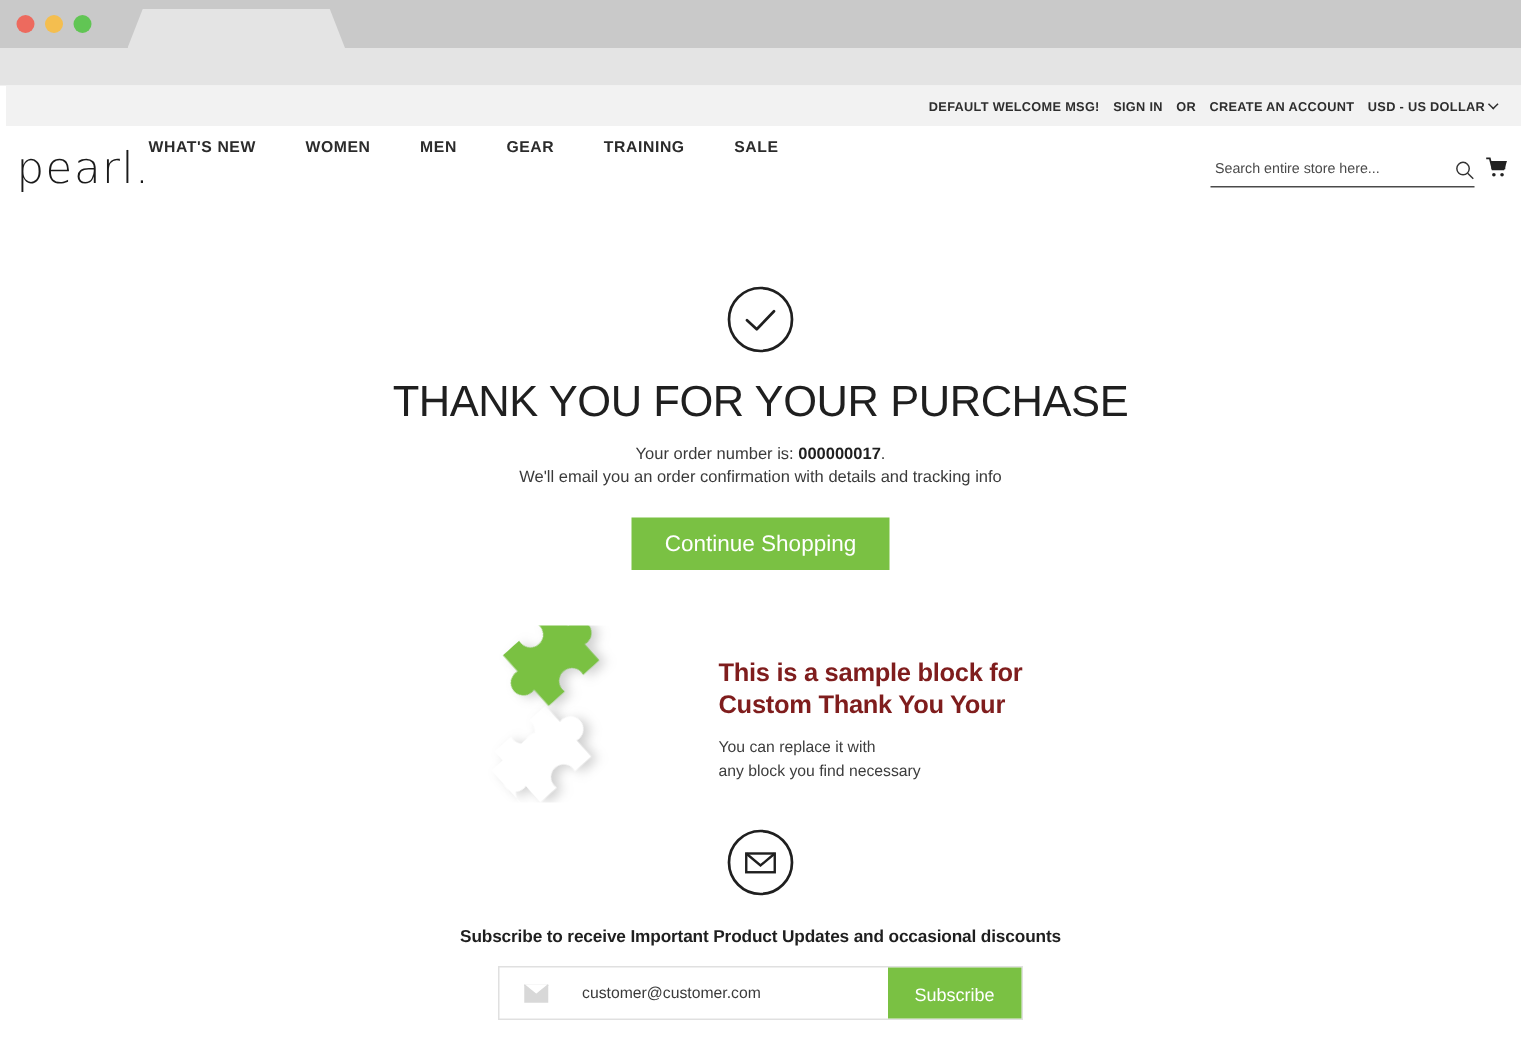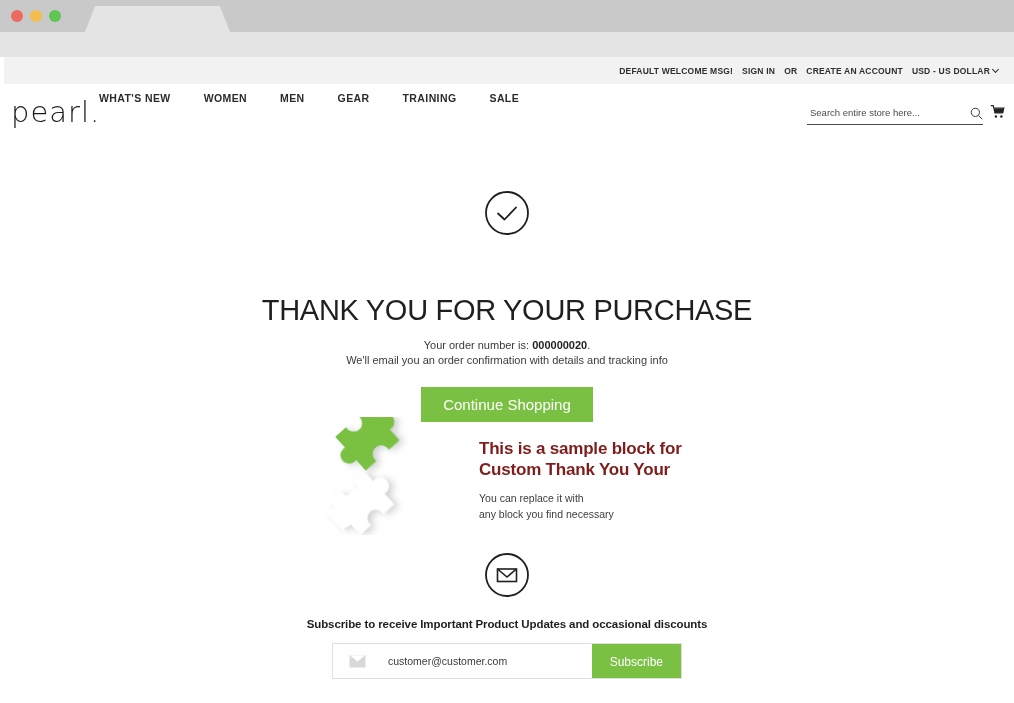--- a/index.html
+++ b/index.html
@@ -111,21 +111,20 @@
     position: absolute; left: 0; top: 190px;
     width: 1014px; text-align: center;
   }
   .check-circle {
     width: 46px; height: 46px; margin: 0 auto 12px;
   }
   .ty-title {
     font-size: 29px; font-weight: normal; letter-spacing: -0.3px;
     color: #1f1f1f; line-height: 1.05;
     font-family: "Liberation Sans", sans-serif;
-    margin-top: 43px;
   }
   .ty-line {
     font-size: 11px; color: #3a3a3a; margin-top: 13px; line-height: 1.35;
   }
   .ty-line2 { font-size: 11px; color: #3a3a3a; line-height: 1.35; }
   .ty-order { font-weight: bold; color: #1f1f1f; }
 
   .btn-continue {
     display: inline-block; margin-top: 19px;
     background: #7ac143; color: #ffffff;
@@ -239,21 +238,21 @@
 
 <div class="thankyou">
   <svg class="check-circle" viewBox="0 0 46 46">
     <circle cx="23" cy="23" r="21" fill="none" stroke="#1f1f1f" stroke-width="1.8"></circle>
     <polyline points="14,23.5 20.5,29.5 32,17.5" fill="none" stroke="#1f1f1f" stroke-width="1.8" stroke-linecap="round" stroke-linejoin="round"></polyline>
   </svg>
 
   <div class="ty-title">THANK YOU FOR YOUR PURCHASE</div>
 
   <div class="ty-line">
-    <span>Your order number is: </span><span class="ty-order">000000020</span><span>.</span>
+    <span>Your order number is: </span><span class="ty-order">000000017</span><span>.</span>
   </div>
   <div class="ty-line2">We'll email you an order confirmation with details and tracking info</div>
 
   <button class="btn-continue">Continue Shopping</button>
 </div>
 
 <div class="sample-block">
   <svg class="puzzle" viewBox="0 0 125 118">
     <defs>
       <filter id="ps" x="-40%" y="-40%" width="190%" height="190%">

